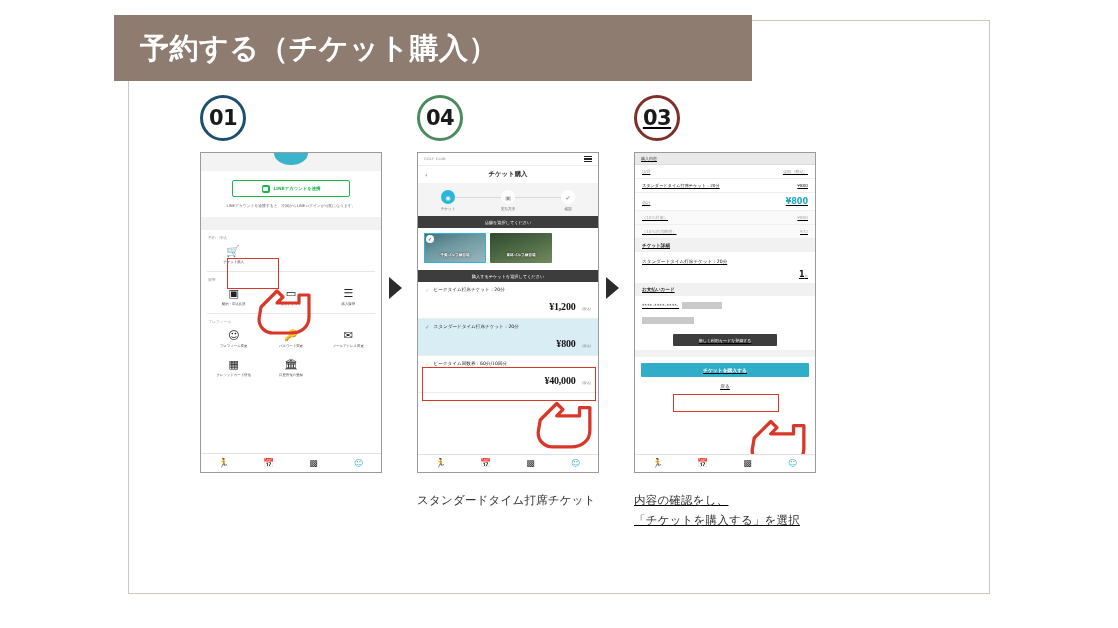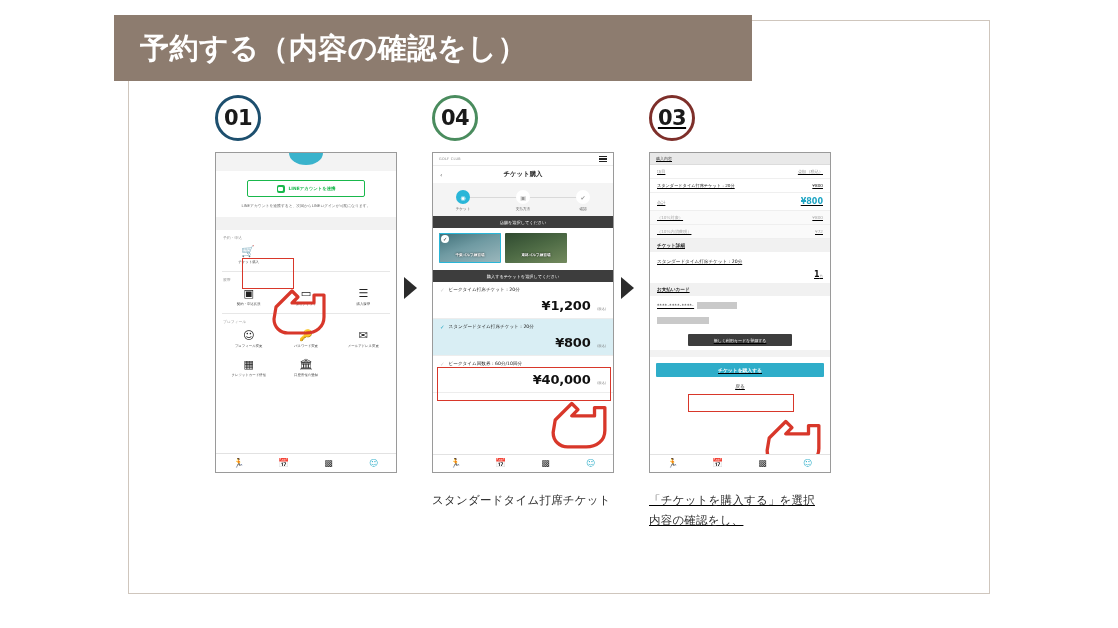--- a/index.html
+++ b/index.html
@@ -27,21 +27,21 @@
     color:#ffffff;font-size:29px;font-weight:bold;letter-spacing:.5px;
     line-height:1;white-space:nowrap;
   }
   .banner-sub{
     color:#ffffff;font-size:19px;font-weight:bold;letter-spacing:0;
     line-height:1;white-space:nowrap;margin-left:1px;align-self:flex-end;
     margin-bottom:10px;
   }
 
   
-  .steps{position:absolute;left:127px;top:95px;width:862px;height:470px;}
+  .steps{position:absolute;left:112px;top:95px;width:862px;height:470px;}
   .step{position:absolute;top:0;width:220px;}
   .step.s1{left:88px;}
   .step.s2{left:305px;}
   .step.s3{left:522px;text-decoration:underline;}
 
   .num-circle{
     width:46px;height:46px;border-radius:50%;
     border:3px solid #1d4f6e;box-sizing:border-box;
     display:flex;align-items:center;justify-content:center;
     font-size:21px;font-weight:bold;color:#1a1a1a;
@@ -123,21 +123,21 @@
   .shop-cap{position:absolute;left:0;right:0;bottom:6px;text-align:center;
     font-size:3.6px;color:#fff;font-weight:bold;text-shadow:0 0 2px #000;}
   .p2-note2{background:#3d3d3d;color:#fff;font-size:4.2px;text-align:center;padding:3.5px 0;margin-top:2px;}
   .tk{padding:4.5px 7px 4px;background:#fff;border-bottom:1px solid #ededed;position:relative;}
   .tk.sel{background:#d9eef4;}
   .tk-row1{display:flex;align-items:center;gap:4px;}
   .tk-check{font-size:5.5px;color:#cfcfcf;}
   .tk.sel .tk-check{color:#1fa5c4;}
   .tk-name{font-size:4.6px;color:#222;}
   .tk-row2{text-align:right;margin-top:2.5px;}
-  .tk-price{font-size:13px;color:#111;font-weight:bold;letter-spacing:-.2px;}
+  .tk-price{font-size:10px;color:#111;font-weight:bold;letter-spacing:-.2px;font-family:Liberation Serif, serif;}
   .tk-tax{font-size:3.2px;color:#777;margin-left:1.5px;}
   .p2-bottomnav{position:absolute;left:0;bottom:0;width:100%;height:17px;background:#fff;
     border-top:1px solid #e2e2e2;display:flex;align-items:center;}
 
   
   .p3-head{background:#e9e9e9;padding:3px 6px;font-size:4px;color:#333;display:flex;
     justify-content:space-between;border-bottom:1px solid #dcdcdc;}
   .r{display:flex;justify-content:space-between;align-items:baseline;
      padding:4px 7px;background:#fff;border-bottom:1px solid #efefef;font-size:4.2px;color:#333;}
   .r .lb{color:#999;}
@@ -182,21 +182,21 @@
   .hand{position:absolute;pointer-events:none;}
 </style>
 </head>
 <body>
 
 <div class="page">
 
   <div class="frame"></div>
 
   <div class="banner">
-    <span class="banner-main">予約する（内容の確認をし）</span>
+    <span class="banner-main">予約する（チケット購入）</span>
   </div>
 
   <div class="steps">
 
     <div class="arrow a1"></div>
     <div class="arrow a2"></div>
 
     <div class="step s1">
       <div class="num-circle">01</div>
 
@@ -452,19 +452,19 @@
 
         <div class="p3-bottomnav">
           <span class="nav-ic">🏃</span>
           <span class="nav-ic">📅</span>
           <span class="nav-ic">▩</span>
           <span class="nav-ic active">☺</span>
         </div>
       </div>
 
       <div class="caption">
+        <div>内容の確認をし、</div>
         <div>「チケットを購入する」を選択</div>
-        <div>内容の確認をし、</div>
       </div>
     </div>
 
   </div>
 </div>
 
 </body></html>

